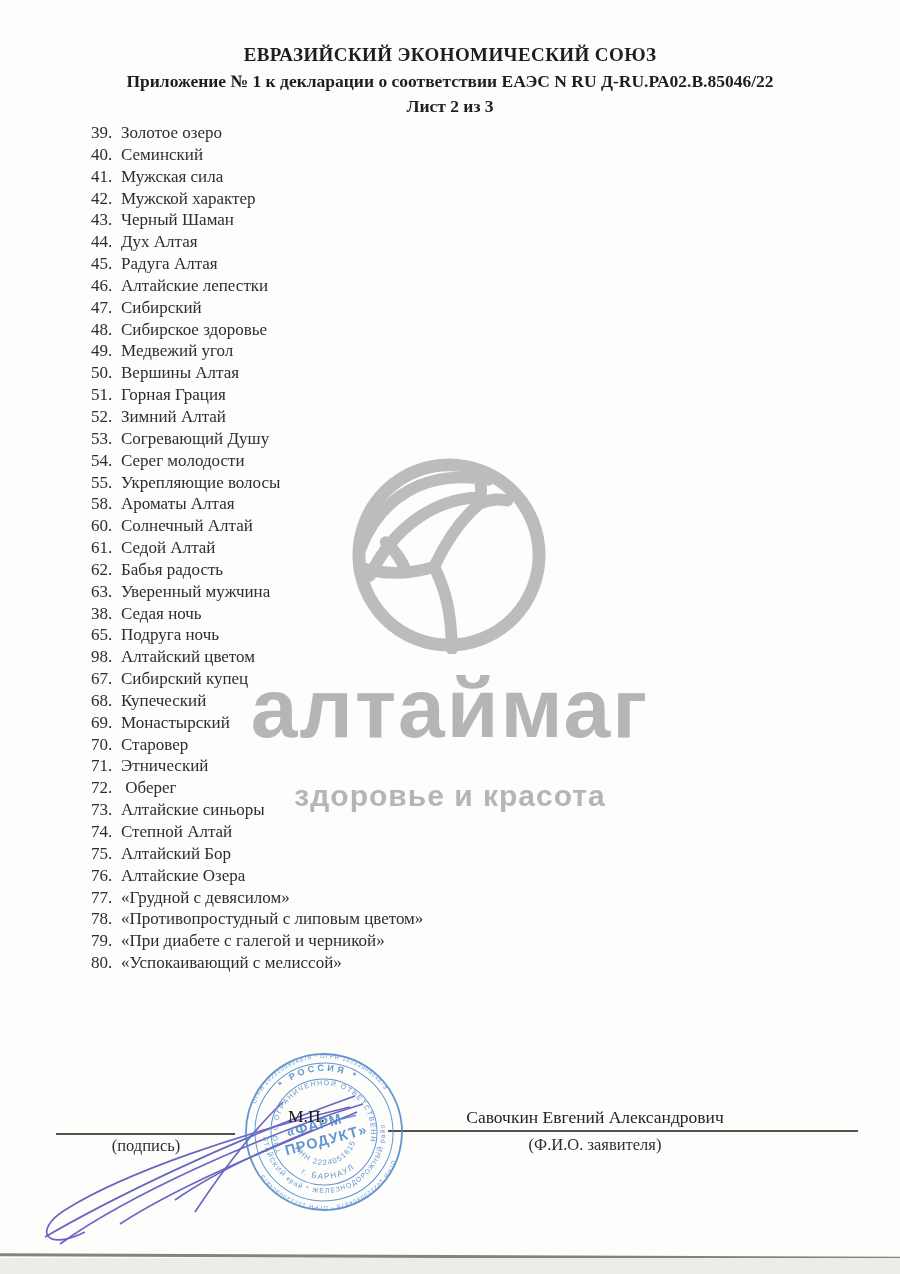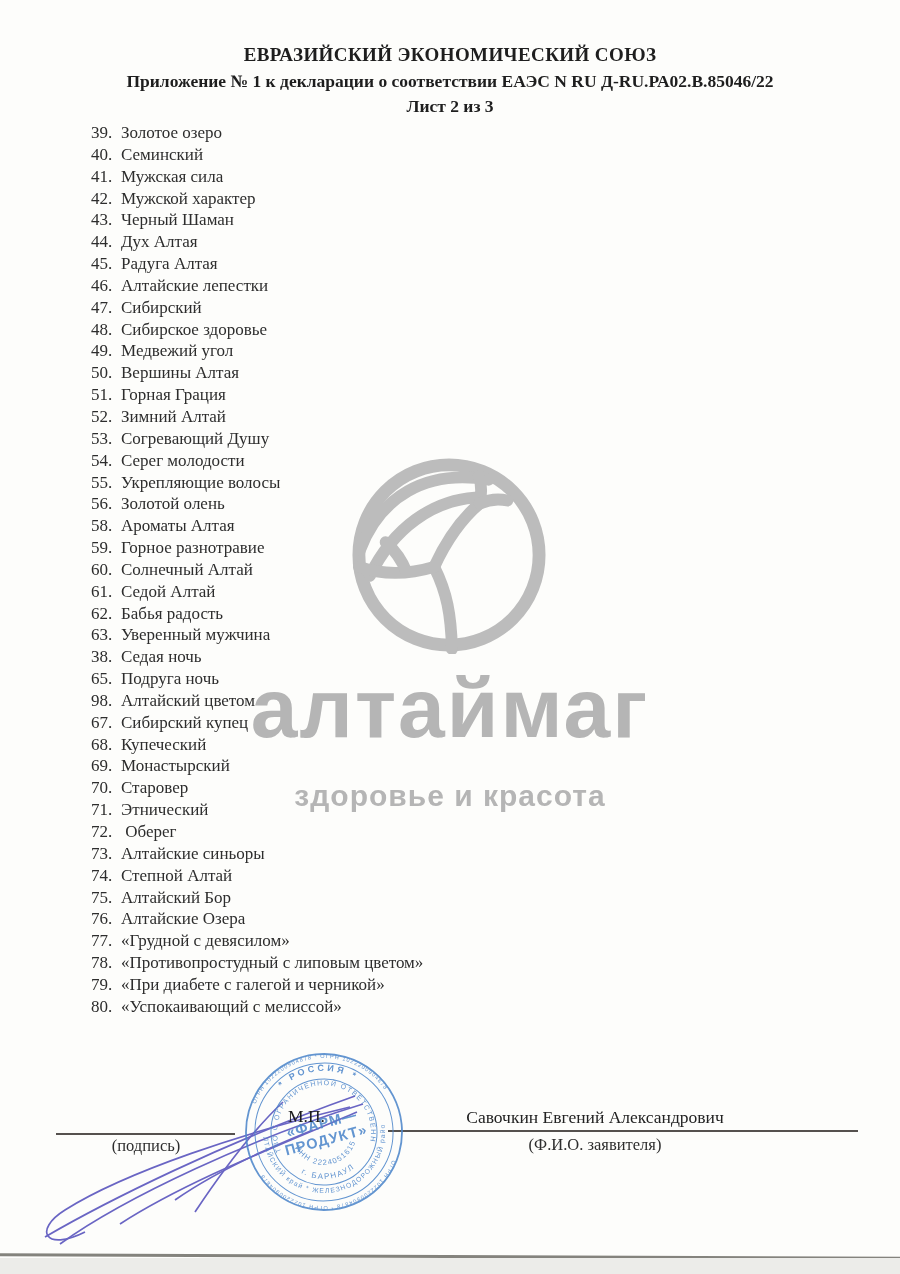--- a/index.html
+++ b/index.html
@@ -152,35 +152,27 @@
       <li>
         <span class="num">54.</span>
         <span class="name">Серег молодости</span>
       </li>
 
       <li>
         <span class="num">55.</span>
         <span class="name">Укрепляющие волосы</span>
       </li>
 
-      <li>
-        <span class="num">56.</span>
-        <span class="name">Золотой олень</span>
-      </li>
 
 
       <li>
         <span class="num">58.</span>
         <span class="name">Ароматы Алтая</span>
       </li>
 
-      <li>
-        <span class="num">59.</span>
-        <span class="name">Горное разнотравие</span>
-      </li>
 
       <li>
         <span class="num">60.</span>
         <span class="name">Солнечный Алтай</span>
       </li>
 
       <li>
         <span class="num">61.</span>
         <span class="name">Седой Алтай</span>
       </li>

